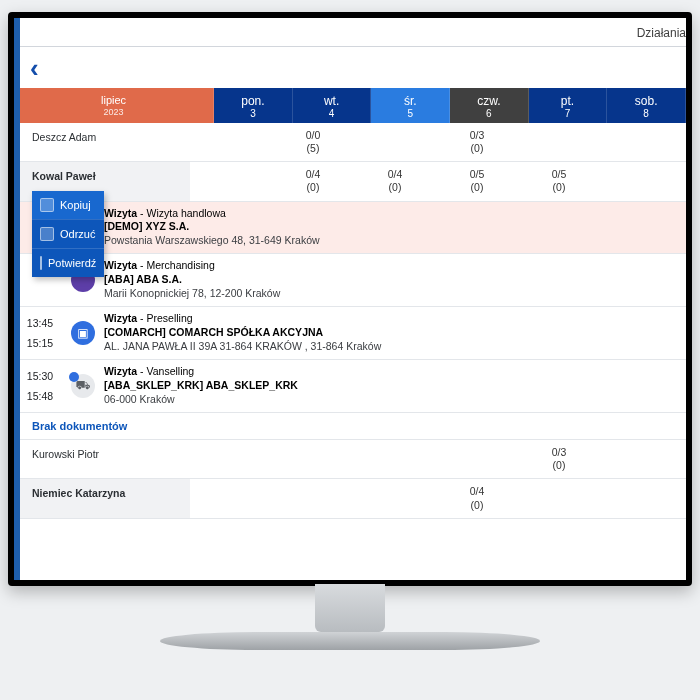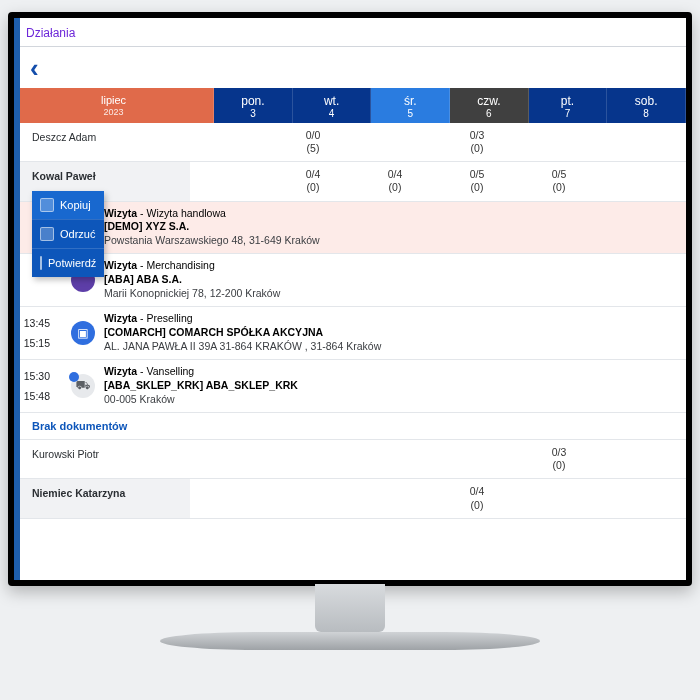--- a/index.html
+++ b/index.html
@@ -52,23 +52,24 @@
   
   .rail {
     position: absolute;
     top: 0; left: 0;
     width: 6px;
     height: 100%;
     background: #1e5fae;
   }
   
   .page-title {
-    color: #6d28d9;
+    color: #404040;
     font-size: 12px;
     padding: 8px 0 6px 12px;
+    text-align: right;
   }
   .divider { border-bottom: 1px solid #d2d6dc; }
   .back-row {
     padding: 6px 8px 4px 16px;
   }
   .back-chevron {
     color: #134dab;
     font-size: 26px;
     font-weight: 600;
     cursor: pointer;
@@ -149,26 +150,26 @@
   .visit {
     display:flex;
     border-bottom:1px solid #e3e6ea;
     font-size:10.5px;
   }
   .visit.pink { background:#fdebe8; }
   .visit-time {
     width:52px;
     display:flex;
     flex-direction:column;
-    align-items:flex-end;
+    align-items:center;
     justify-content:center;
     font-size:10.5px;
     color:#1a1c1f;
     row-gap:8px;
-    padding:4px 16px;
+    padding:4px 0;
   }
   .visit-icon {
     width:34px;
     display:flex;
     align-items:center;
     justify-content:center;
   }
   .vicon {
     width:24px;height:24px;
     border-radius:50%;
@@ -337,21 +338,21 @@
             <div class="visit-time">
               <span>15:30</span>
               <span>15:48</span>
             </div>
             <div class="visit-icon">
               <div class="vicon vic-grey" style="position: relative;">⛟<span class="badge"></span></div>
             </div>
             <div class="visit-body">
               <div class="ln1"><span class="t1">Wizyta</span> - Vanselling</div>
               <div class="ln2">[ABA_SKLEP_KRK] ABA_SKLEP_KRK</div>
-              <div class="ln3">00-005 Kraków</div>
+              <div class="ln3">06-000 Kraków</div>
             </div>
           </div>
         </div>
 
       <div class="nodoc">Brak dokumentów</div>
 
       <div id="bottom-rows">
           <div class="grid-row">
             <div class="name-cell">Kurowski Piotr</div>
             <div class="day-cell">

